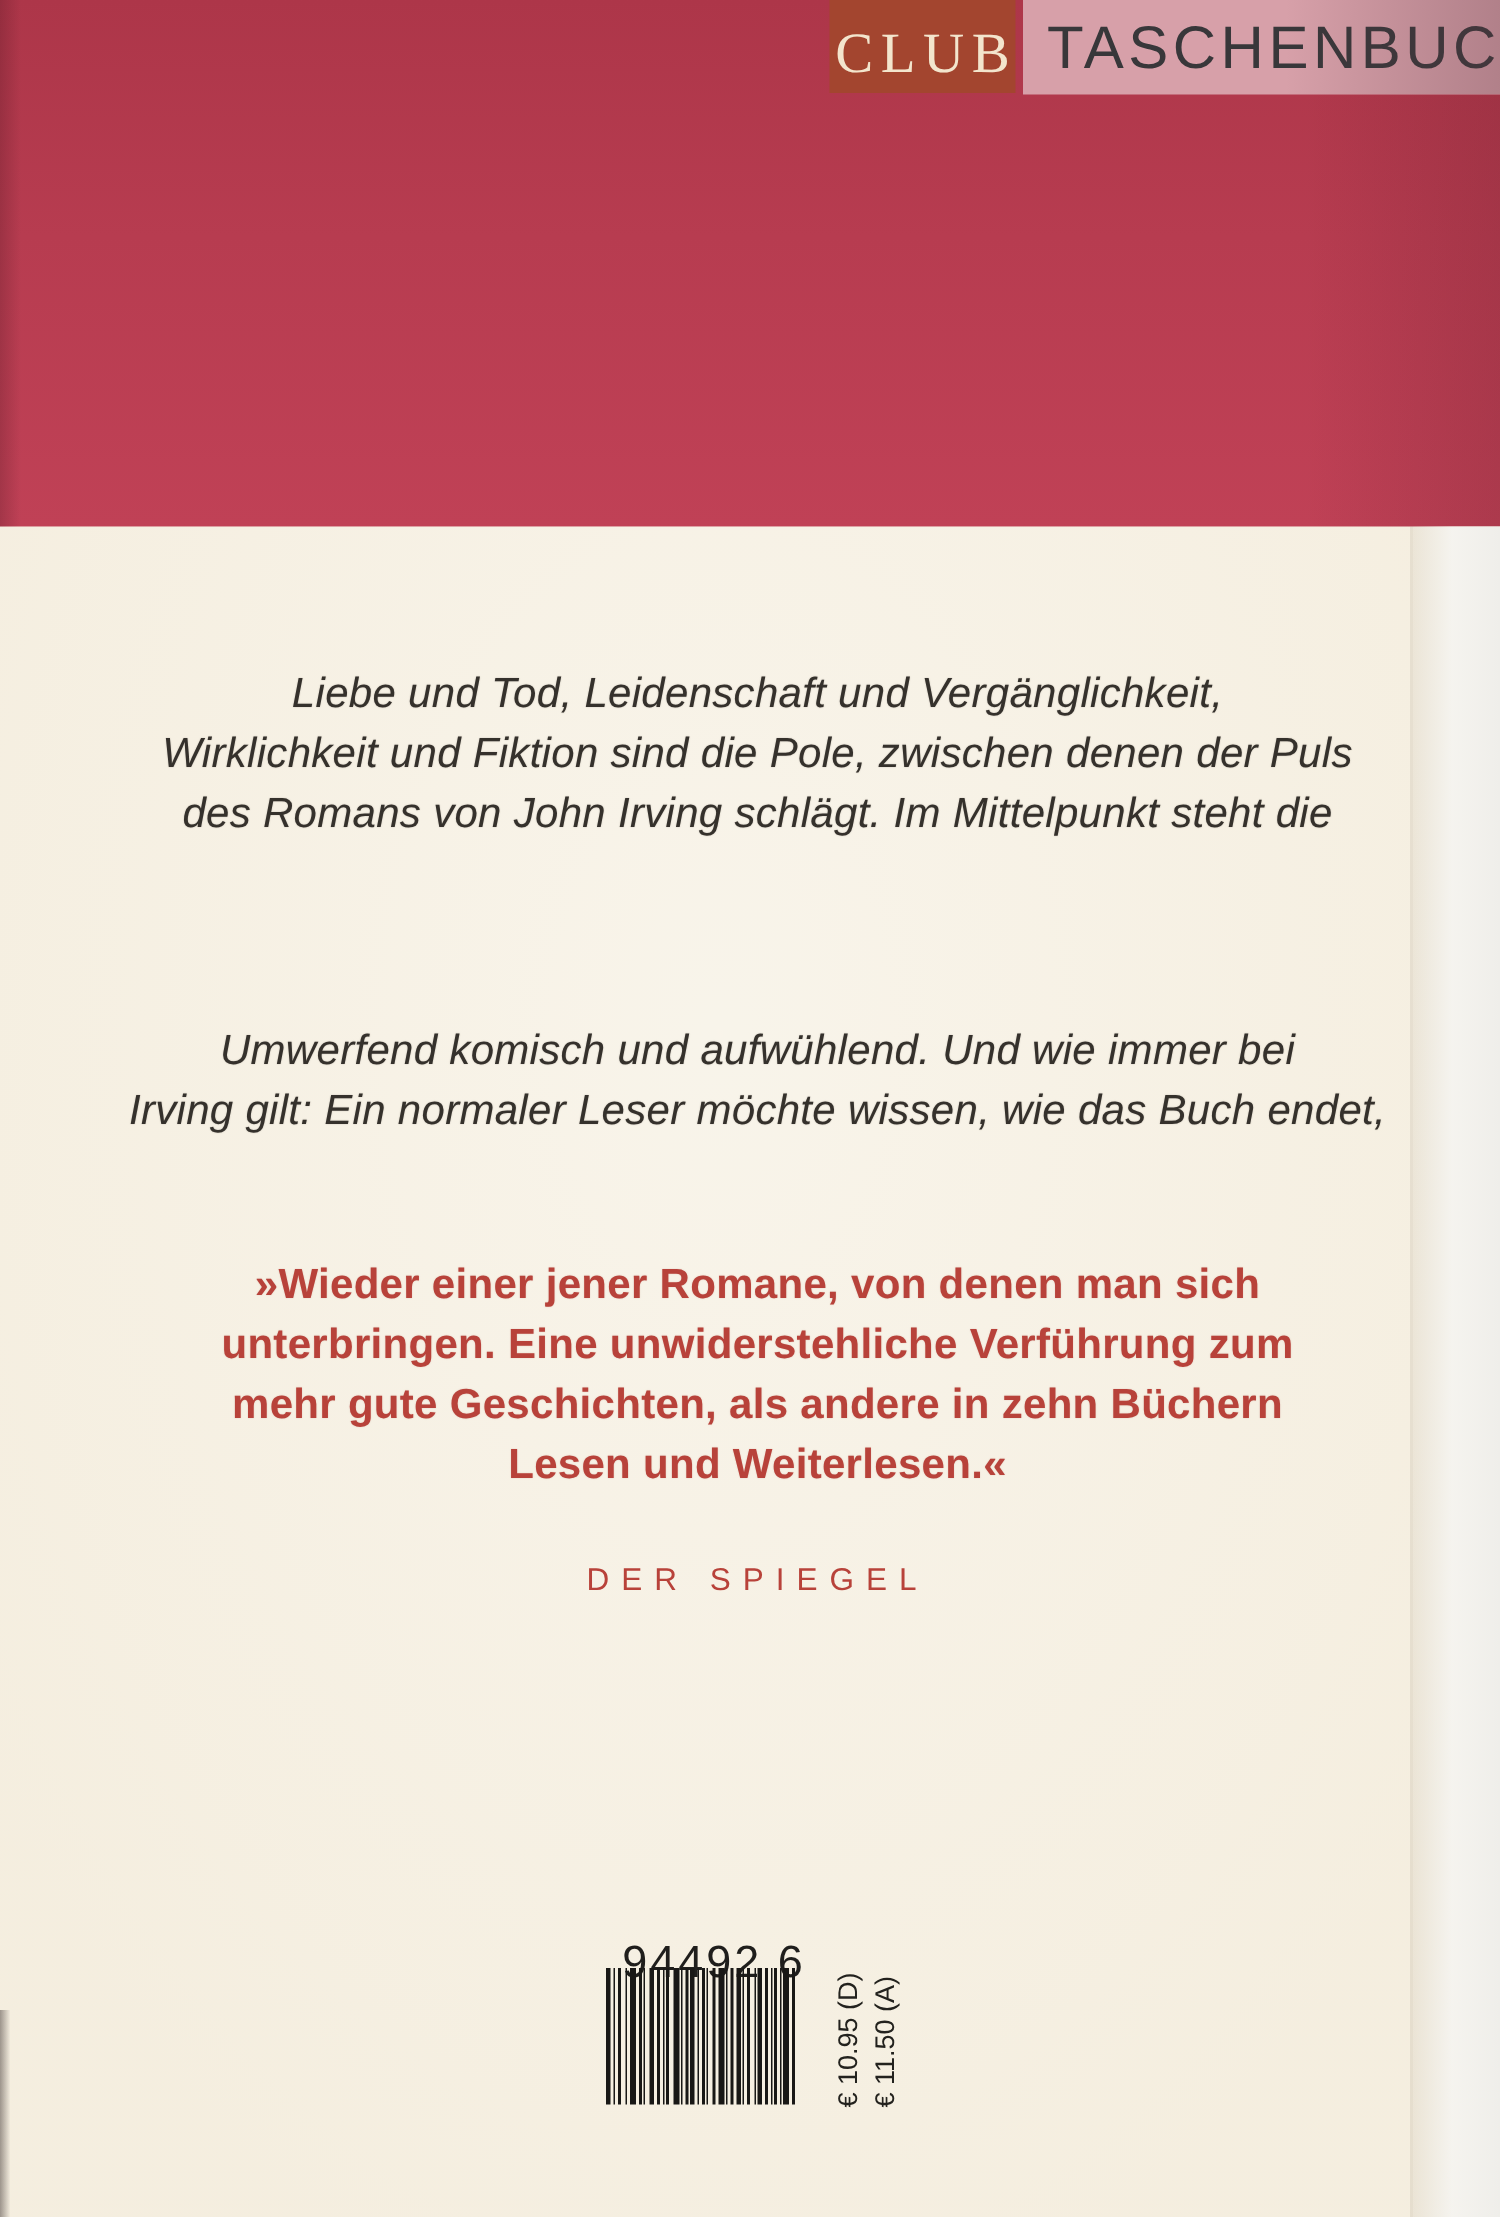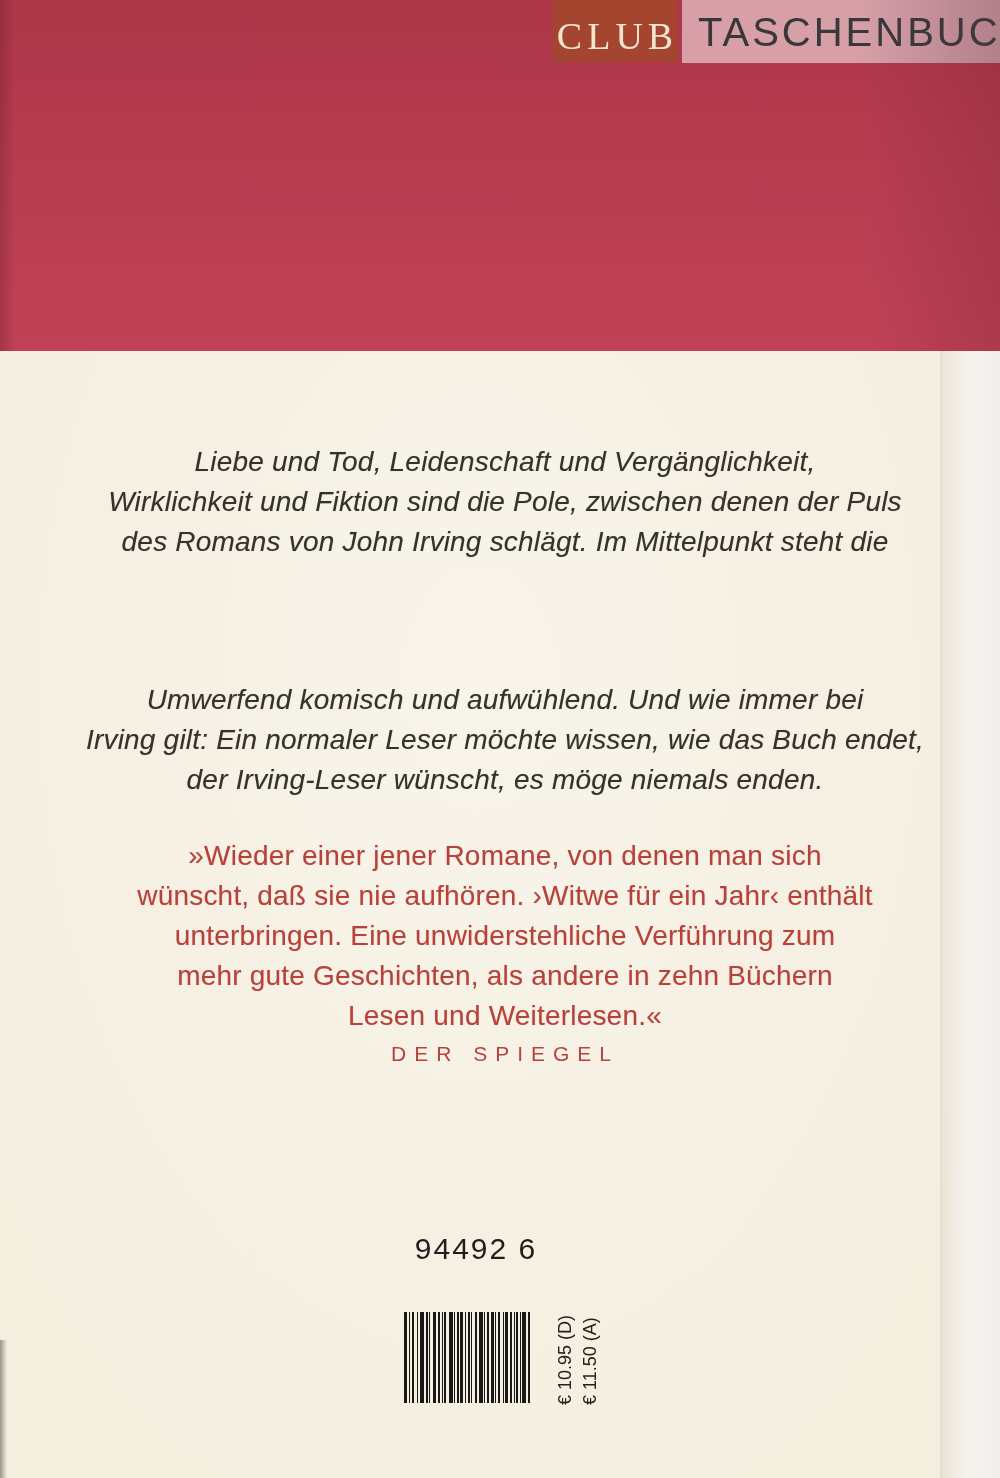--- a/index.html
+++ b/index.html
@@ -63,28 +63,28 @@
   }
   
   .textline { display:block; }
   .blurb, .quote {
     position:absolute; left:55px; width:900px; text-align:center;
     font-size:28px; line-height:40px; letter-spacing:0.2px;
   }
   .blurb { color: var(--text-dark,#35312c); text-shadow:0 0 1px rgba(60,50,40,0.30);font-style:italic; }
   #para1 { top:442px; }
   #para2 { top:680px; }
-  .quote { top:836px; color: var(--accent-red,#b8423a); text-shadow:0 0 1px rgba(150,55,45,0.25); }
+  .quote { top:836px; color: var(--accent-red,#b8423a); text-shadow:0 0 1px rgba(150,55,45,0.25);font-weight:bold; }
   .attribution {
     position:absolute; left:55px; width:900px; top:1042px; text-align:center;
     font-size:21px; letter-spacing:8px; color: var(--accent-red,#b8423a);
   }
   
   .barcode-number {
-    position:absolute; left:403px; top:1232px; width:146px; text-align:center;
+    position:absolute; left:403px; top:1292px; width:146px; text-align:center;
     font-size:30px; letter-spacing:2px; color:#1f1e1c;
   }
   .barcode-bars {
     position:absolute; left:404px; top:1312px; height:91px; display:flex;
   }
   .barcode-bars div { background: var(--barcode-black,#191816); height:100%; }
   .price {
     position:absolute; width:124px; height:22px; line-height:22px;
     font-size:18px; white-space:nowrap; color:#23221e;
     transform: rotate(-90deg); text-align:left;
@@ -113,26 +113,24 @@
 
   <div class="blurb" id="para1">
     <span class="textline">Liebe und Tod, Leidenschaft und Vergänglichkeit,</span>
     <span class="textline">Wirklichkeit und Fiktion sind die Pole, zwischen denen der Puls</span>
     <span class="textline">des Romans von John Irving schlägt. Im Mittelpunkt steht die</span>
   </div>
 
   <div class="blurb" id="para2">
     <span class="textline">Umwerfend komisch und aufwühlend. Und wie immer bei</span>
     <span class="textline">Irving gilt: Ein normaler Leser möchte wissen, wie das Buch endet,</span>
-    <span class="textline">der Irving-Leser wünscht, es möge niemals enden.</span>
   </div>
 
   <div class="quote">
     <span class="textline">»Wieder einer jener Romane, von denen man sich</span>
-    <span class="textline">wünscht, daß sie nie aufhören. ›Witwe für ein Jahr‹ enthält</span>
     <span class="textline">unterbringen. Eine unwiderstehliche Verführung zum</span>
     <span class="textline">mehr gute Geschichten, als andere in zehn Büchern</span>
     <span class="textline">Lesen und Weiterlesen.«</span>
   </div>
 
   <div class="attribution">DER SPIEGEL</div>
 
   <div class="barcode-number">94492 6</div>
   <div class="barcode-bars">
       <div style="width: 3px; margin-right: 2px;"></div>

